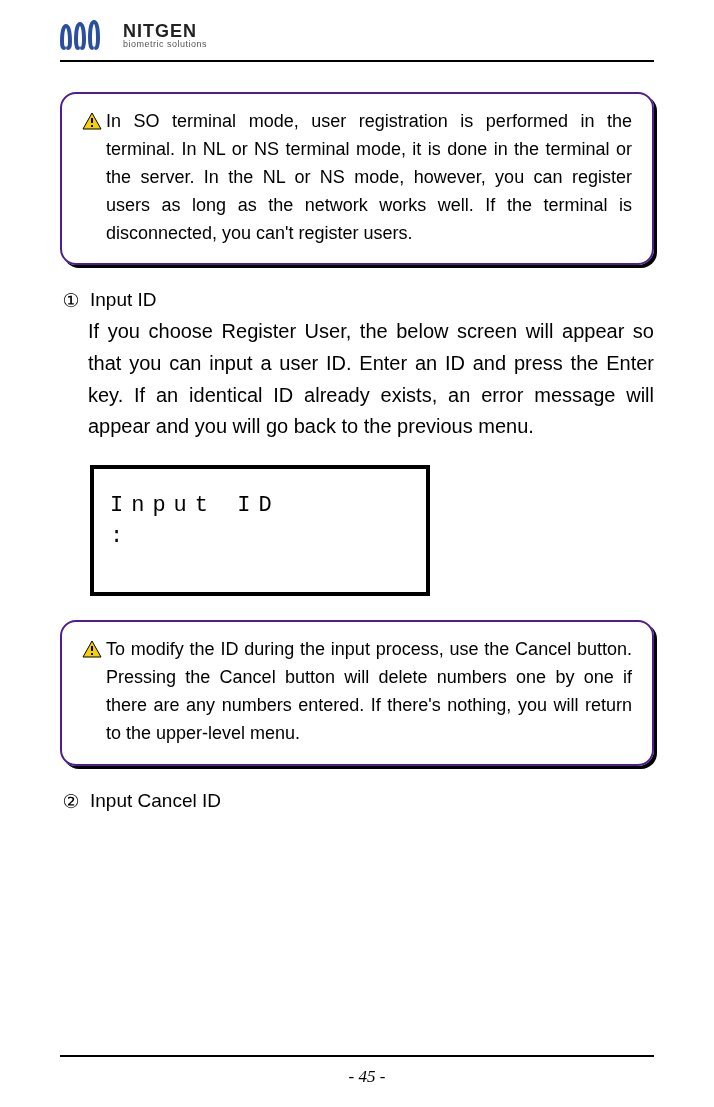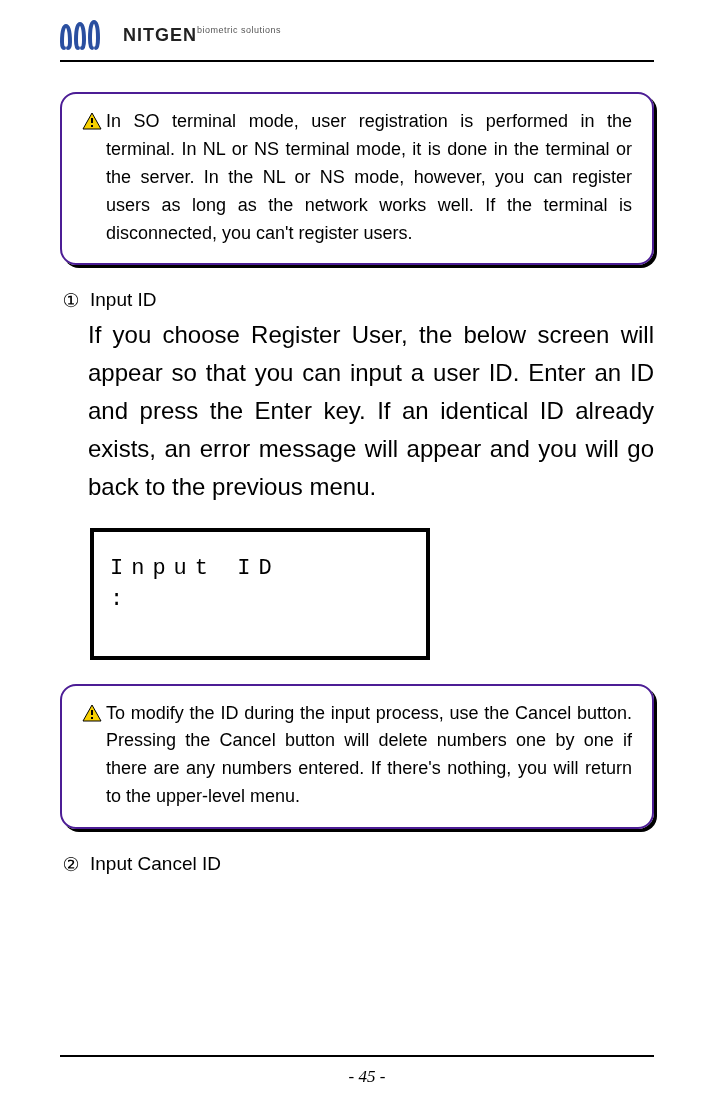--- a/index.html
+++ b/index.html
@@ -22,21 +22,21 @@
     gap: 8px;
     padding-bottom: 8px;
   }
   .logo-glyph {
     width: 55px;
     height: 30px;
     position: relative;
   }
   .logo-text {
     display: flex;
-    flex-direction: row;
+    flex-direction: column;
     line-height: 1;
   }
   .logo-main {
     font-size: 18px;
     font-weight: 900;
     letter-spacing: 1px;
     color: #222;
   }
   .logo-sub {
     font-size: 9px;
@@ -80,21 +80,21 @@
     gap: 8px;
     font-size: 19px;
     margin-bottom: 4px;
   }
   .sec-num {
     width: 22px;
     text-align: center;
   }
   .sec-title {}
   .sec-body {
-    font-size: 24px;
+    font-size: 20px;
     line-height: 1.58;
     text-align: justify;
     padding-left: 28px;
   }
   .lcd-box {
     margin: 20px 0 24px 30px;
     width: 340px;
     border: 4px solid #000;
     padding: 22px 16px 40px 16px;
     font-family: "Courier New", monospace;

